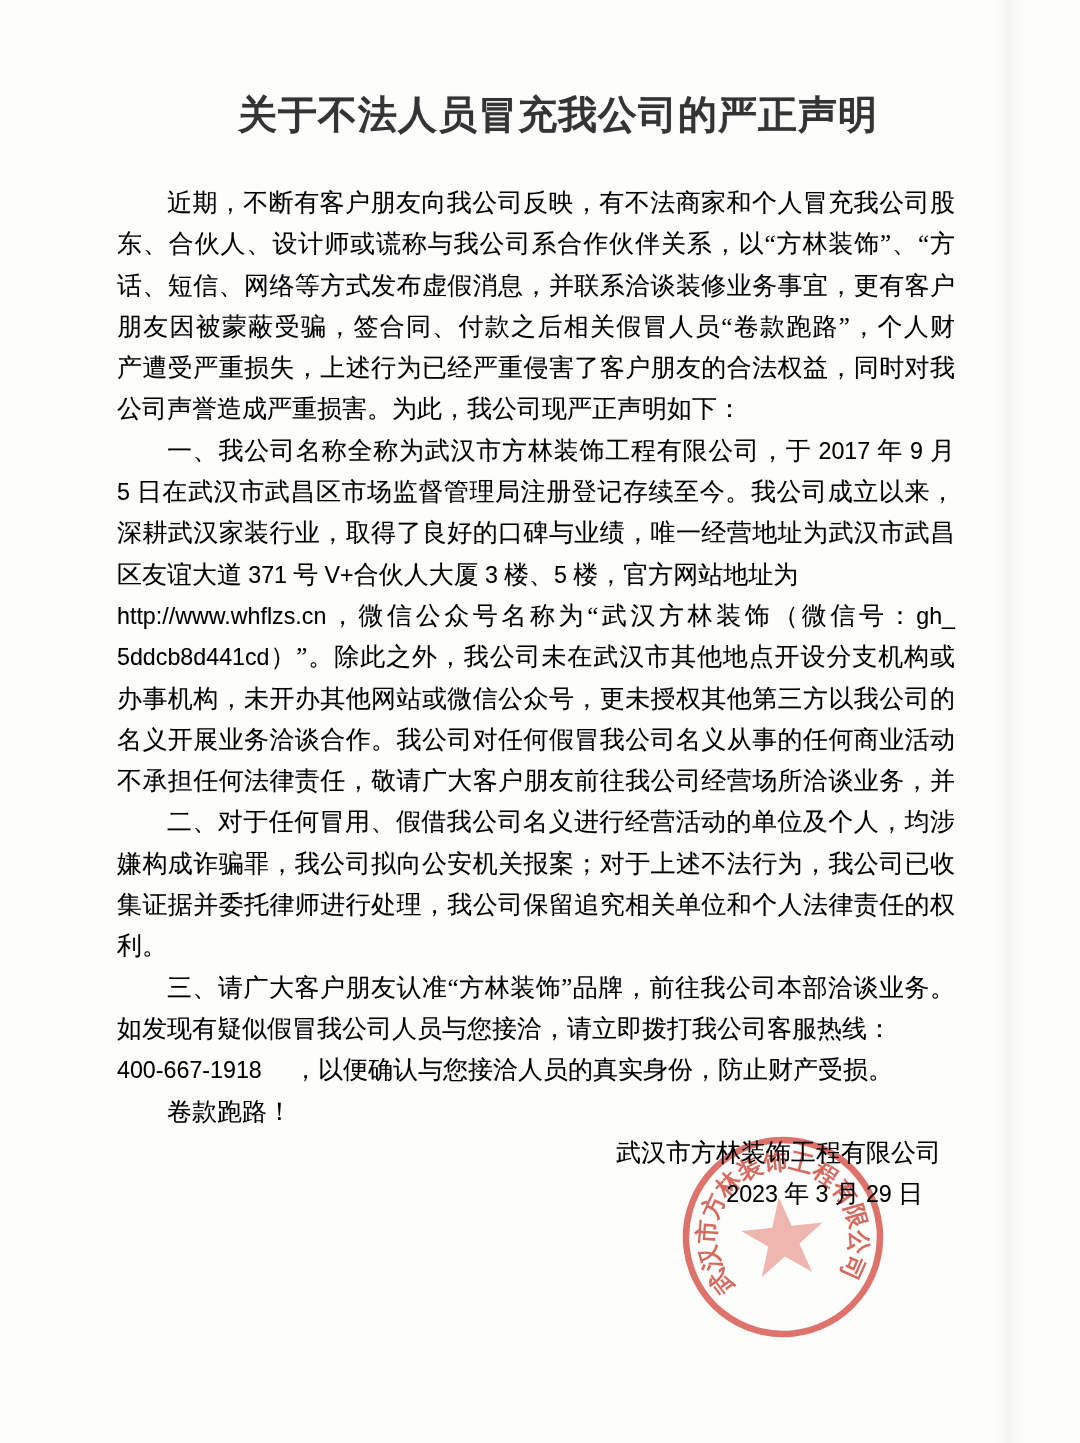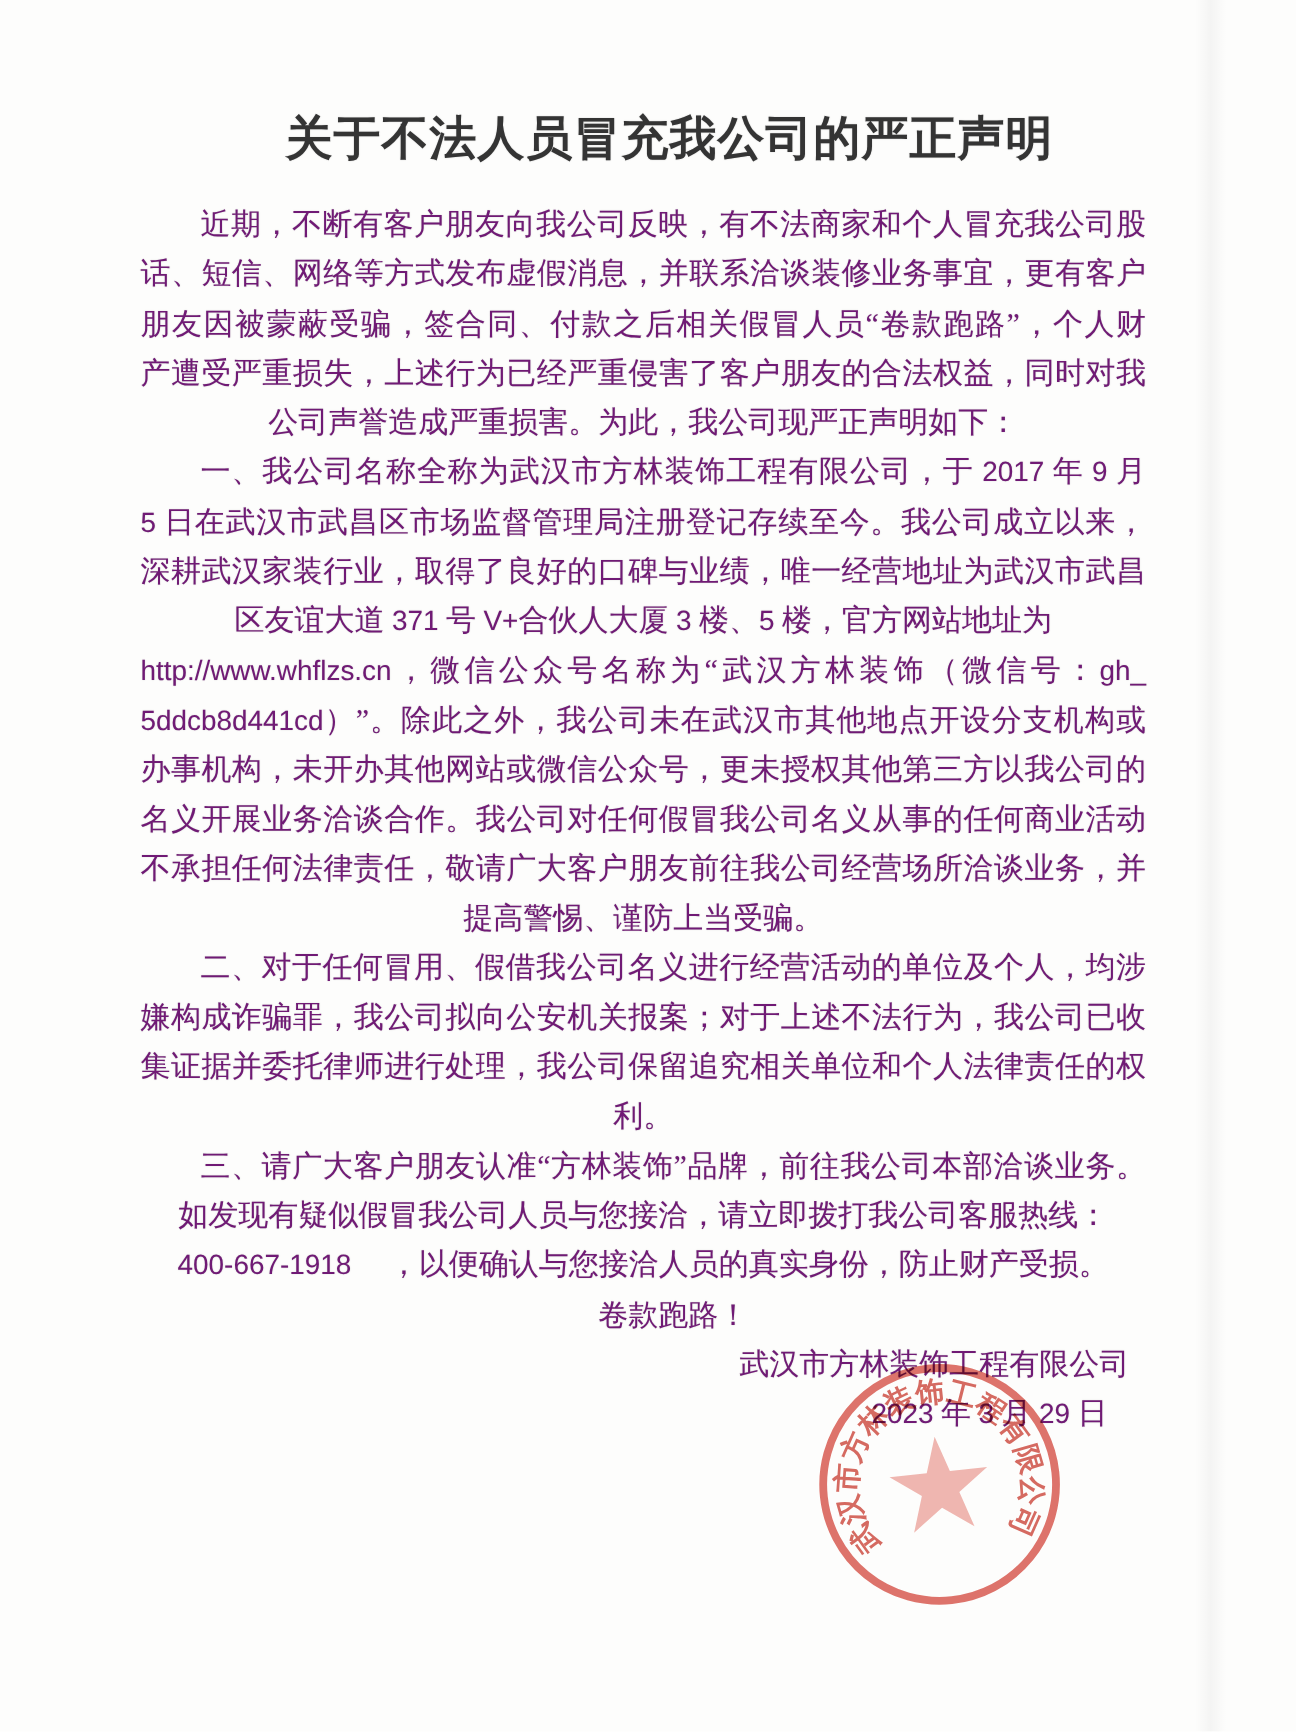--- a/index.html
+++ b/index.html
@@ -18,28 +18,28 @@
   .doc-title{
     position:absolute;top:62px;left:0;width:1080px;
     text-align:center;
     transform:translateX(18px);
     font-size:39px;font-weight:bold;
     letter-spacing:1px;
     color:#343434;
     text-shadow:0 0 1px rgba(70,70,70,.4);
   }
   .doc-body{
-    position:absolute;left:117px;top:167px;width:838px;
-    font-size:25px;color:#701a75;
+    position:absolute;left:117px;top:182px;width:838px;
+    font-size:25px;color:#000000;
     text-shadow:0 0 1px rgba(80,80,80,.35);
   }
   .line{
     height:41.3px;line-height:41.3px;
     white-space:pre-wrap;
-    text-align:center;
+    text-align:left;
   }
   .line.fill{
     text-align:justify;
     text-align-last:justify;
   }
   .line.indent{padding-left:50px;}
   .line.t-sig{text-align:center;text-align-last:right;padding-right:14px;}
   .line.t-date{text-align:left;text-align-last:right;padding-right:32px;}
   .lat{
     font-family:Liberation Sans, sans-serif;
@@ -60,34 +60,34 @@
 </style>
 </head>
 <body>
 
 <div class="paper-shade"></div>
 
 <h1 class="doc-title">关于不法人员冒充我公司的严正声明</h1>
 
 <div class="doc-body">
     <div class="line indent fill">近期，不断有客户朋友向我公司反映，有不法商家和个人冒充我公司股</div>
+    <div class="line fill">东、合伙人、设计师或谎称与我公司系合作伙伴关系，以“方林装饰”、“方</div>
     <div class="line fill">话、短信、网络等方式发布虚假消息，并联系洽谈装修业务事宜，更有客户</div>
     <div class="line fill">朋友因被蒙蔽受骗，签合同、付款之后相关假冒人员“卷款跑路”，个人财</div>
     <div class="line fill">产遭受严重损失，上述行为已经严重侵害了客户朋友的合法权益，同时对我</div>
     <div class="line">公司声誉造成严重损害。为此，我公司现严正声明如下：</div>
     <div class="line indent fill">一、我公司名称全称为武汉市方林装饰工程有限公司，于 <span class="lat">2017</span> 年 <span class="lat">9</span> 月</div>
     <div class="line fill"><span class="lat">5</span> 日在武汉市武昌区市场监督管理局注册登记存续至今。我公司成立以来，</div>
     <div class="line fill">深耕武汉家装行业，取得了良好的口碑与业绩，唯一经营地址为武汉市武昌</div>
     <div class="line">区友谊大道 <span class="lat">371</span> 号 <span class="lat">V+</span>合伙人大厦 <span class="lat">3</span> 楼、<span class="lat">5</span> 楼，官方网站地址为</div>
     <div class="line fill"><span class="lat">http://www.whflzs.cn</span>，微信公众号名称为“武汉方林装饰（微信号：<span class="lat">gh_</span></div>
     <div class="line fill"><span class="lat">5ddcb8d441cd</span>）”。除此之外，我公司未在武汉市其他地点开设分支机构或</div>
     <div class="line fill">办事机构，未开办其他网站或微信公众号，更未授权其他第三方以我公司的</div>
     <div class="line fill">名义开展业务洽谈合作。我公司对任何假冒我公司名义从事的任何商业活动</div>
     <div class="line fill">不承担任何法律责任，敬请广大客户朋友前往我公司经营场所洽谈业务，并</div>
-    <div class="line">提高警惕、谨防上当受骗。</div>
     <div class="line indent fill">二、对于任何冒用、假借我公司名义进行经营活动的单位及个人，均涉</div>
     <div class="line fill">嫌构成诈骗罪，我公司拟向公安机关报案；对于上述不法行为，我公司已收</div>
     <div class="line fill">集证据并委托律师进行处理，我公司保留追究相关单位和个人法律责任的权</div>
     <div class="line">利。</div>
     <div class="line indent fill">三、请广大客户朋友认准“方林装饰”品牌，前往我公司本部洽谈业务。</div>
     <div class="line">如发现有疑似假冒我公司人员与您接洽，请立即拨打我公司客服热线：</div>
     <div class="line"><span class="lat">400-667-1918</span>     ，以便确认与您接洽人员的真实身份，防止财产受损。</div>
     <div class="line indent">卷款跑路！</div>
     <div class="line t-sig">武汉市方林装饰工程有限公司</div>
     <div class="line t-date"><span class="lat">2023</span> 年 <span class="lat">3</span> 月 <span class="lat">29</span> 日</div>

